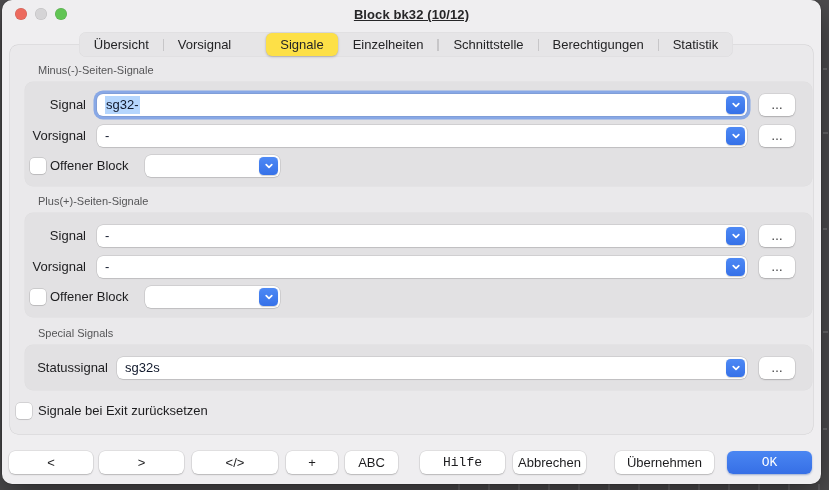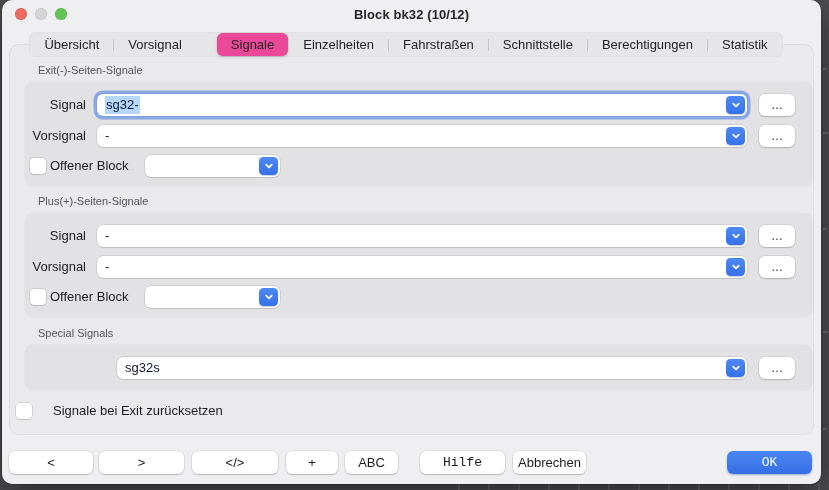--- a/index.html
+++ b/index.html
@@ -20,34 +20,34 @@
   .window {
     position:absolute; left:2px; top:0; width:819px; height:484px;
     background:#efeef0; border-radius:10px;
     box-shadow:0 12px 34px rgba(0,0,0,.45), 0 0 0 0.5px rgba(0,0,0,.25);
     overflow:hidden;
   }
 
   
   .titlebar { position:absolute; left:0; top:0; right:0; height:29px;
     display:flex; align-items:center; justify-content:center; }
-  .title { font-size:13px; font-weight:bold; color:#262628; letter-spacing:.1px; }
+  .title { font-size:13px; font-weight:bold; color:#262628; letter-spacing:.1px;text-decoration:underline; }
   .lights { position:absolute; left:13px; top:8px; display:flex; gap:8px; }
   .light { width:12px; height:12px; border-radius:50%; }
   .light.red   { background:#ec6a5e; box-shadow:inset 0 0 0 0.5px rgba(0,0,0,.15); }
   .light.gray  { background:#d5d4d6; box-shadow:inset 0 0 0 0.5px rgba(0,0,0,.12); }
   .light.green { background:#61c454; box-shadow:inset 0 0 0 0.5px rgba(0,0,0,.15); }
 
   
   .tabstrip { position:absolute; left:0; right:11px; top:32px; display:flex; justify-content:center; z-index:5; }
   .segmented { display:flex; align-items:stretch; height:25px; background:#e6e5e7;
     border-radius:7px; padding:1px; box-shadow:inset 0 0 0 0.5px rgba(0,0,0,.04); }
   .segment { display:flex; align-items:center; padding:0 14px; font-size:13px; color:#242426;
     border-radius:6px; white-space:nowrap; }
-  .segment.selected { background:#ec4899;
+  .segment.selected { background:#fde047;
     box-shadow:0 1px 2.5px rgba(0,0,0,.22), 0 0 0 0.5px rgba(0,0,0,.05);margin-left:20px; }
   .seg-sep { width:1px; height:12px; background:#c7c6c8; align-self:center; }
   .seg-sep.hidden { visibility:hidden; }
 
   
   .panel { position:absolute; left:8px; top:45px; width:803px; height:389px;
     background:#eae9eb; border-radius:8px;
     box-shadow:0 0 0 0.5px rgba(0,0,0,.14); }
 
   .section-title { position:absolute; font-size:11px; color:#555557; }
@@ -111,33 +111,32 @@
   <div class="tabstrip">
     <div class="segmented">
       <div class="segment">Übersicht</div>
       <span class="seg-sep"></span>
       <div class="segment">Vorsignal</div>
       <span class="seg-sep hidden"></span>
       <div class="segment selected">Signale</div>
       <span class="seg-sep hidden"></span>
       <div class="segment">Einzelheiten</div>
       <span class="seg-sep"></span>
-      <div class="segment">Fahrstraßen</div>
       <span class="seg-sep"></span>
       <div class="segment">Schnittstelle</div>
       <span class="seg-sep"></span>
       <div class="segment">Berechtigungen</div>
       <span class="seg-sep"></span>
       <div class="segment">Statistik</div>
     </div>
   </div>
 
   <div class="panel">
 
-    <div class="section-title" style="left:28px; top:19px;">Exit(-)-Seiten-Signale</div>
+    <div class="section-title" style="left:28px; top:19px;">Minus(-)-Seiten-Signale</div>
     <div class="groupbox" style="top:37px; height:104px;">
 
       <span class="flabel" style="left:0; top:12px; width:61px;">Signal</span>
       <div class="combo focused" style="left:72px; top:12px; width:650px;">
         <span class="combo-text"><span class="sel">sg32-</span></span>
         <span class="combo-btn">
           <svg width="10" height="10" viewBox="0 0 10 10">
               <path d="M2.2 3.6 L5 6.4 L7.8 3.6" stroke="#ffffff" stroke-width="1.7" fill="none" stroke-linecap="round" stroke-linejoin="round"></path>
             </svg>
         </span>
@@ -199,37 +198,39 @@
         <span class="combo-btn">
           <svg width="10" height="10" viewBox="0 0 10 10">
               <path d="M2.2 3.6 L5 6.4 L7.8 3.6" stroke="#ffffff" stroke-width="1.7" fill="none" stroke-linecap="round" stroke-linejoin="round"></path>
             </svg>
         </span>
       </div>
     </div>
 
     <div class="section-title" style="left:28px; top:282px;">Special Signals</div>
     <div class="groupbox" style="top:300px; height:45px;">
+      <span class="flabel" style="left:0; top:12px; width:83px;">Statussignal</span>
       <div class="combo" style="left:92px; top:12px; width:630px;">
         <span class="combo-text">sg32s</span>
         <span class="combo-btn">
           <svg width="10" height="10" viewBox="0 0 10 10">
               <path d="M2.2 3.6 L5 6.4 L7.8 3.6" stroke="#ffffff" stroke-width="1.7" fill="none" stroke-linecap="round" stroke-linejoin="round"></path>
             </svg>
         </span>
       </div>
       <button class="more-btn" style="left:734px; top:12px;">…</button>
     </div>
 
     <span class="checkbox" style="left:6px; top:358px;"></span>
-    <span class="cblabel" style="left:28px; top:358px;margin-left:15px;">Signale bei Exit zurücksetzen</span>
+    <span class="cblabel" style="left:28px; top:358px;">Signale bei Exit zurücksetzen</span>
   </div>
 
   <button class="footer-btn" style="left:7px;   width:84px;">&lt;</button>
   <button class="footer-btn" style="left:97px;  width:85px;">&gt;</button>
   <button class="footer-btn" style="left:190px; width:86px;">&lt;/&gt;</button>
   <button class="footer-btn" style="left:284px; width:52px;">+</button>
   <button class="footer-btn" style="left:343px; width:53px;">ABC</button>
   <button class="footer-btn" style="left:418px; width:85px;font-family:Liberation Mono, monospace;">Hilfe</button>
   <button class="footer-btn" style="left:511px; width:73px;">Abbrechen</button>
+  <button class="footer-btn" style="left:613px; width:99px;">Übernehmen</button>
   <button class="footer-btn primary" style="left:725px; width:85px;">OK</button>
 
 </div>
 
 </body></html>

